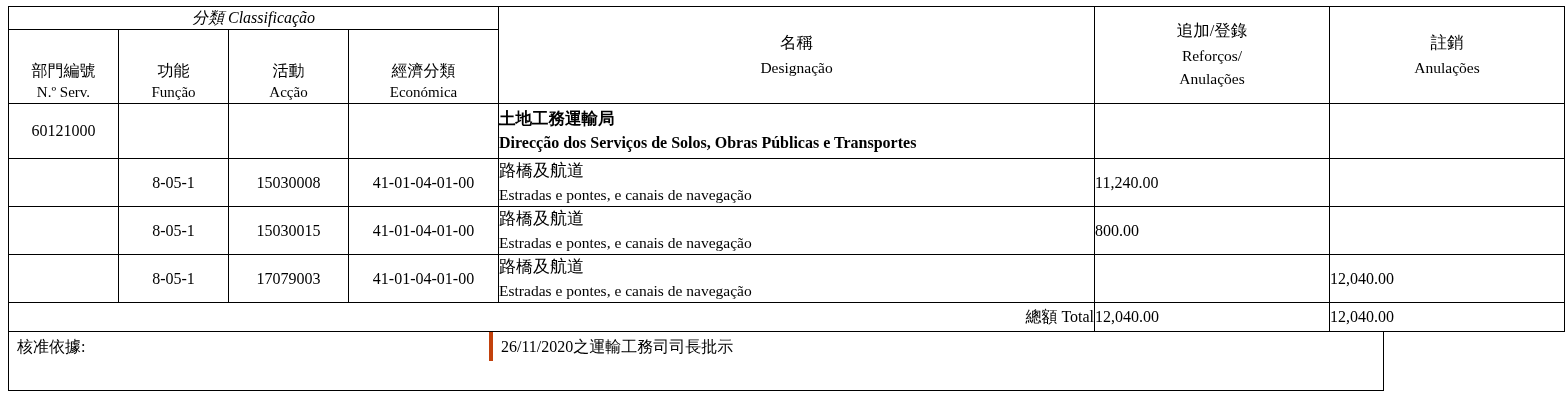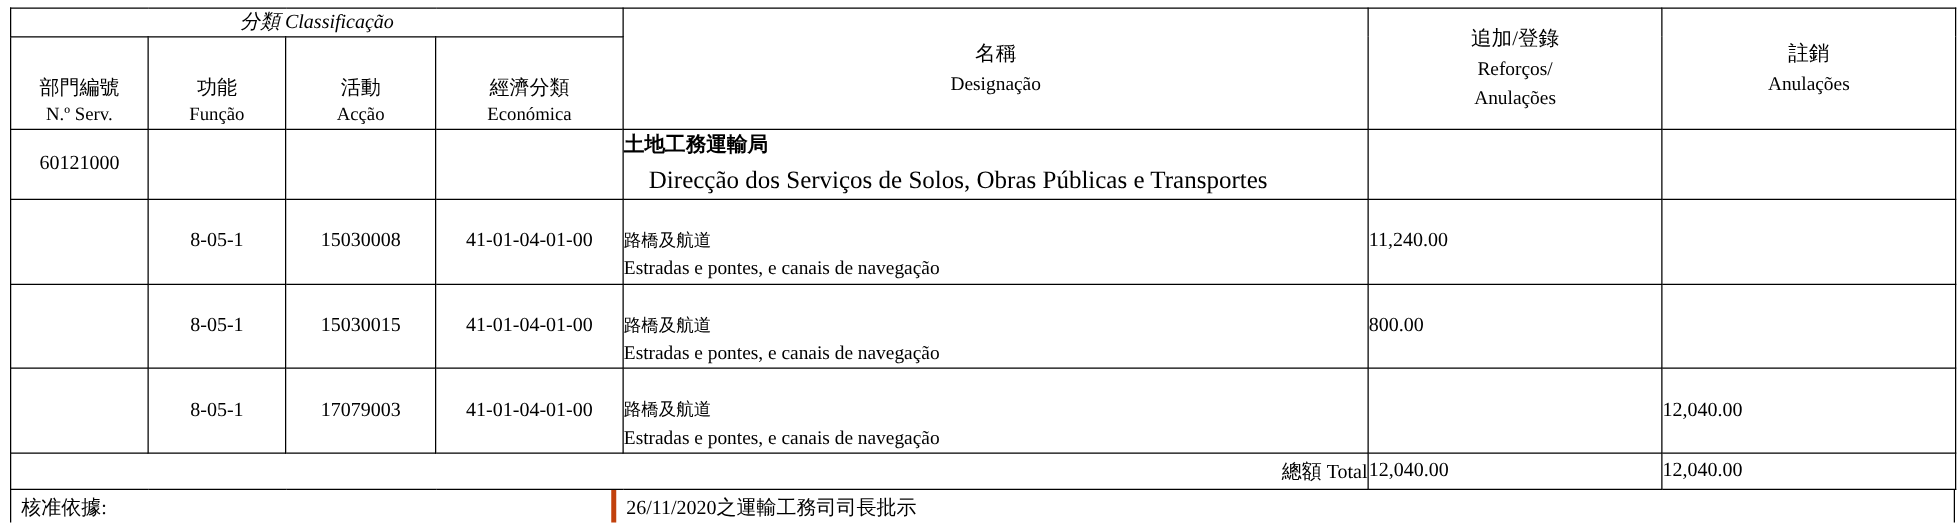--- a/index.html
+++ b/index.html
@@ -72,30 +72,28 @@
     height: 54px;
   }
   .org-zh {
     display: block;
     font-weight: bold;
     font-size: 16.5px;
     line-height: 1.5;
   }
   .org-pt {
     display: block;
-    font-weight: normal;
-    font-size: 20px;
+    font-weight: bold;
+    font-size: 16px;
     line-height: 1.5;
-    margin-left: 20px;
   }
   .desig-zh {
     display: block;
-    font-size: 14px;
+    font-size: 17px;
     line-height: 1.45;
-    margin-top: 24px;
   }
   .desig-pt {
     display: block;
     font-size: 15.5px;
     line-height: 1.45;
   }
   .item-row td {
     height: 44px;
     font-size: 16px;
   }
@@ -106,21 +104,21 @@
     font-size: 16px;
   }
   .total-label {
     text-align: right;
     padding-right: 10px;
   }
   .total-label .zh { font-size: 16px; }
   .total-label .pt { font-size: 16px; }
 
   .footer {
-    width: 1556px;
+    width: 1376px;
     margin: 0 0 0 8px;
     border: 1.5px solid #000;
     border-top: none;
     box-sizing: border-box;
   }
   .footer-row {
     display: flex;
     align-items: flex-start;
     height: 29px;
   }

